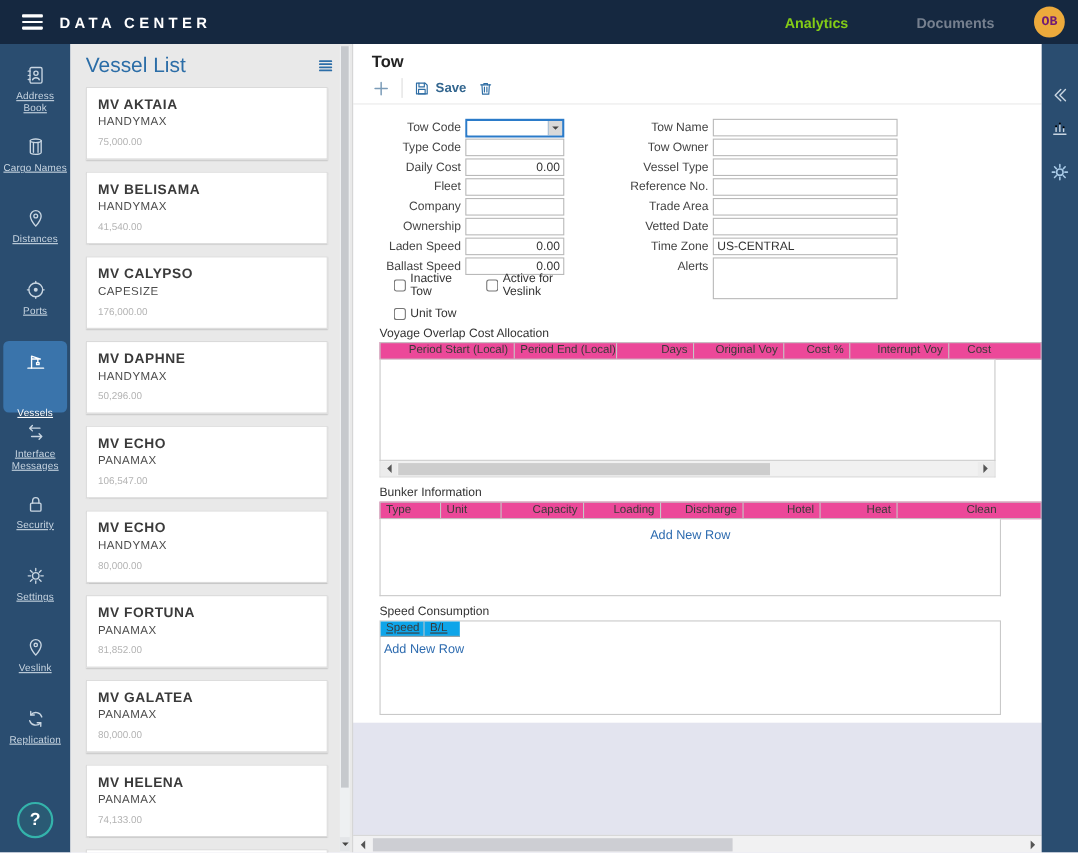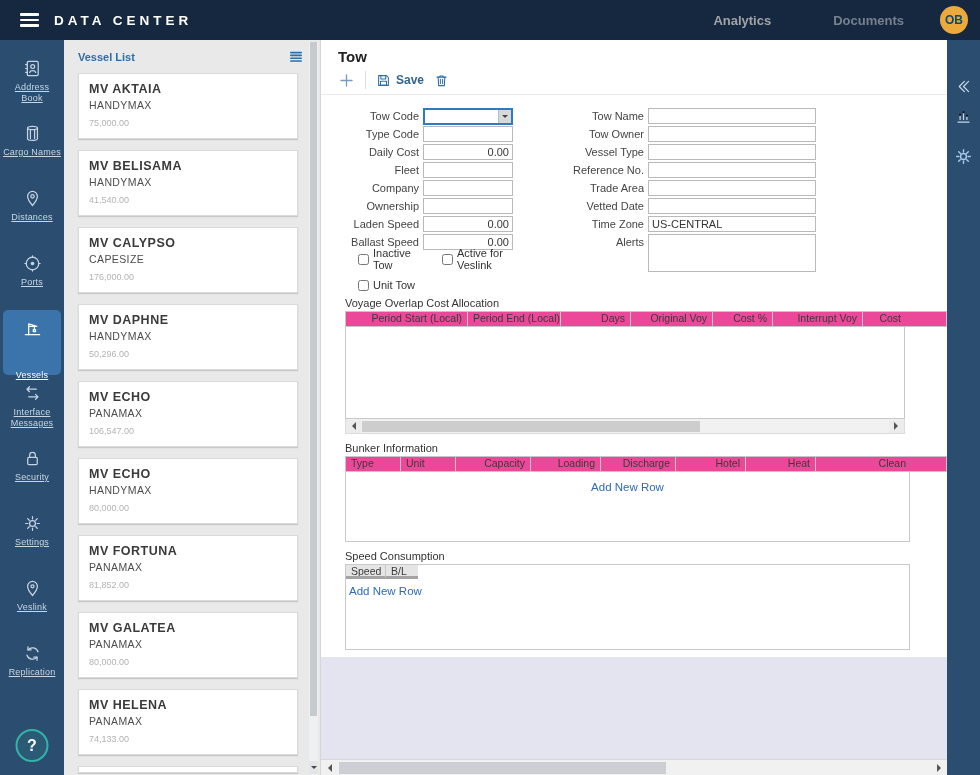--- a/index.html
+++ b/index.html
@@ -6,44 +6,44 @@
   html,body { width: 980px; height: 775px; overflow: hidden; }
   body { font-family: "Liberation Sans", "DejaVu Sans", sans-serif; background:#e3e4ef; }
   .screen { width:980px; height:775px; display:flex; flex-direction:column; }
 
   
   .topbar { height:40px; background:#152840; display:flex; align-items:center; flex:none; }
   .hamburger { margin-left:20px; display:flex; flex-direction:column; gap:3px; cursor:pointer; }
   .hamburger span { display:block; width:19px; height:2.5px; background:#fff; border-radius:1px; }
   .brand { margin-left:15px; color:#fff; font-weight:bold; font-size:13.5px; letter-spacing:4px; }
   .topnav { margin-left:auto; display:flex; gap:62px; margin-right:36px; font-size:13px; font-weight:bold; }
-  .nav-analytics { color:#a3a3a3; cursor:pointer; }
+  .nav-analytics { color:#84cc16; cursor:pointer; }
   .nav-documents { color:#76808f; cursor:pointer; }
-  .avatar { width:28px; height:28px; border-radius:50%; background:#ecaa3c; color:#0c4a6e;
+  .avatar { width:28px; height:28px; border-radius:50%; background:#ecaa3c; color:#701a75;
             font-size:12px; font-weight:bold; display:flex; align-items:center; justify-content:center;
-            margin-right:12px; cursor:pointer; }
+            margin-right:12px; cursor:pointer;font-family:Liberation Mono, monospace; }
 
   .app { flex:1; display:flex; min-height:0; }
 
   
   .sidebar { width:64px; background:#2a4d70; flex:none; position:relative; padding-top:10px; }
   .sb-item { height:65px; display:flex; flex-direction:column; align-items:center; padding-top:9px;
              color:#c9d6e2; margin:0 3px; border-radius:5px; cursor:pointer; }
   .sb-item.active { background:#3a74ab; color:#ffffff;gap:28px; }
   .sb-ic svg { width:19px; height:19px; stroke:currentColor; fill:none; stroke-width:1.3;
                stroke-linecap:round; stroke-linejoin:round; display:block; }
   .sb-label { font-size:9px; line-height:10.5px; text-align:center; margin-top:4px; letter-spacing:.2px;text-decoration:underline; }
   .help { position:absolute; bottom:13px; left:50%; transform:translateX(-50%); width:33px; height:33px;
           border-radius:50%; border:2px solid #34b3ab; background:#2a5a74; color:#fff; font-size:16px;
           font-weight:bold; display:flex; align-items:center; justify-content:center; cursor:pointer; }
 
   
   .vpanel { width:257px; flex:none; background:#e9e9e9; position:relative; border-right:1px solid #d6d6d6; }
   .vhead { display:flex; align-items:center; justify-content:space-between; padding:9px 16px 0 14px; }
-  .vtitle { color:#2b6da7; font-weight:bold; font-size:11px; }
+  .vtitle { color:#2b6da7; font-weight:normal; font-size:19px; }
   .vlist-icon svg { width:16px; height:16px; stroke:#2c6ea8; stroke-width:2; fill:none; stroke-linecap:round; display:block; }
   .vcards { margin-top:8px; height:701px; overflow:hidden; }
   .vcard { background:#fff; border:1px solid #dadada; box-shadow:0 1px 1px rgba(0,0,0,.14);
            margin:0 22px 11px 14px; padding:8px 10px 5px; height:66px; cursor:pointer; }
   .vcard.partial { height:7px; margin-bottom:0; overflow:hidden; padding:2px 10px; }
   .v-name { font-size:12.5px; font-weight:bold; color:#3a3a3a; letter-spacing:.5px; }
   .v-type { font-size:10.5px; color:#4c4c4c; letter-spacing:.4px; margin-top:3px; }
   .v-dwt  { font-size:9px; color:#b3b3b3; margin-top:7px; }
   .vscroll { position:absolute; top:2px; right:2px; bottom:0; width:9px; background:#eef0f2; }
   .vthumb { position:absolute; top:0; left:1px; width:7px; height:92%; background:#c6c9cd; }
@@ -103,21 +103,21 @@
   .hsb { width:560px; height:15px; display:flex; align-items:center; background:#f1f1f1;
          border:1px solid #dcdcdc; border-top:none; }
   .hsb-arrow { width:15px; height:13px; flex:none; display:flex; align-items:center; justify-content:center;
                background:#ececec; cursor:pointer; }
   .hsb-track { flex:1; height:13px; display:flex; align-items:center; }
   .hsb-thumb { height:11px; width:64%; background:#cdcdcd; margin-left:1px; }
   .bu-body { width:565px; height:70px; text-align:center; padding-top:5px; }
   .addlink { color:#2e6cb0; font-size:11.5px; cursor:pointer; text-decoration:none; }
   .sp-box { width:565px; height:86px; border:1px solid #c9c9c9; background:#fff; margin-left:24px; }
   .sp-head { display:flex; }
-  .sp-head .hc { border-bottom:3px solid #a3a3a3; background:#e5e5e5;text-decoration:underline; }
+  .sp-head .hc { border-bottom:1px solid #a3a3a3; background:#0ea5e9;text-decoration:underline; }
   .sp-add { display:inline-block; margin:6px 0 0 3px; }
 
   .main-fill { flex:1; background:#e3e4ef; }
   .main-hscroll { height:16px; flex:none; background:#f1f1f2; border-top:1px solid #d8d8d8;
                   display:flex; align-items:center; }
   .mh-arrow { width:16px; height:15px; display:flex; align-items:center; justify-content:center; cursor:pointer; }
   .mh-track { flex:1; height:15px; display:flex; align-items:center; }
   .mh-thumb { height:12px; width:55%; background:#cdced3; margin-left:2px; }
 
   

